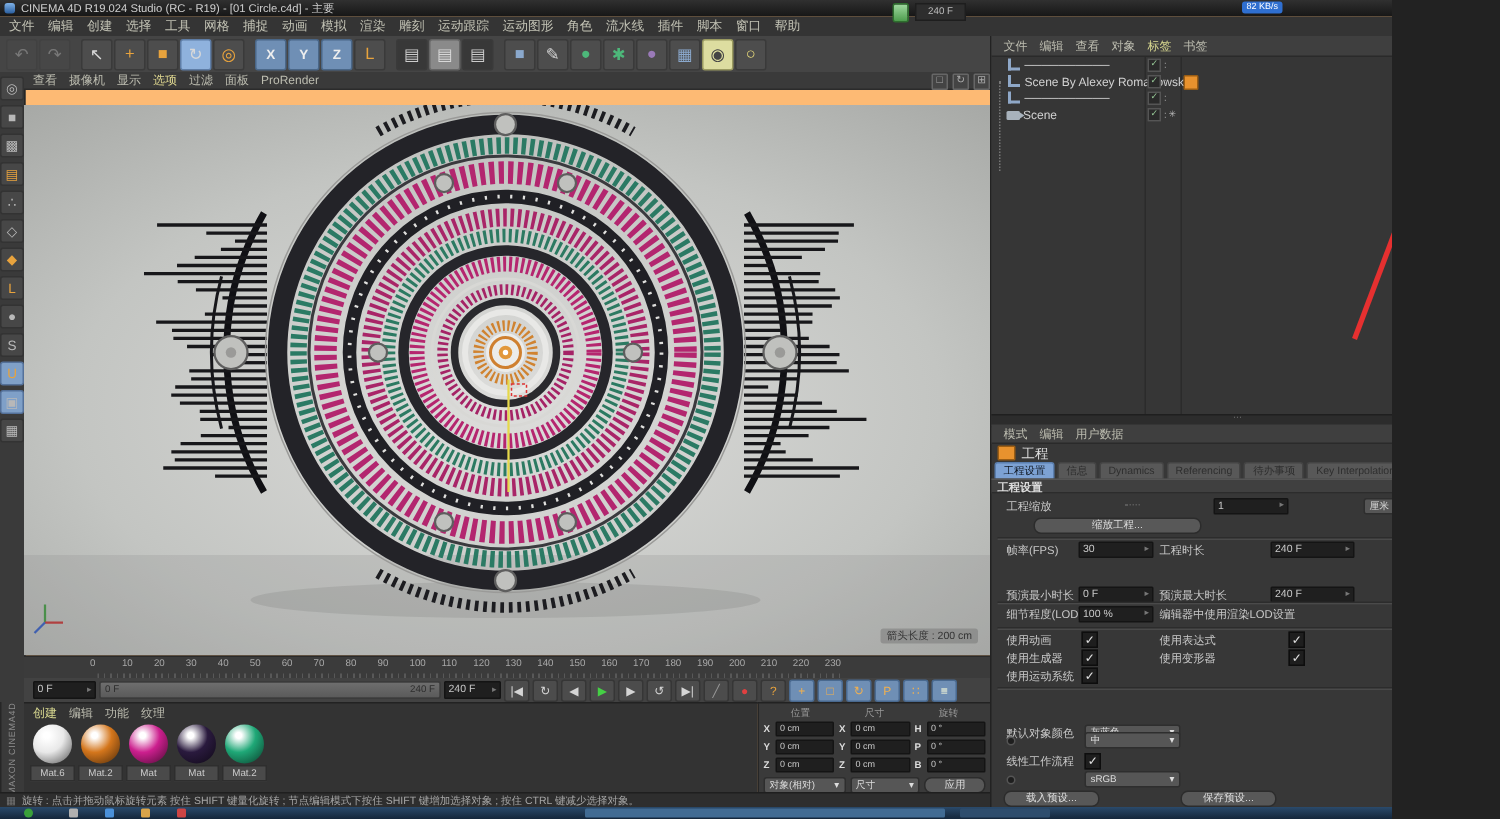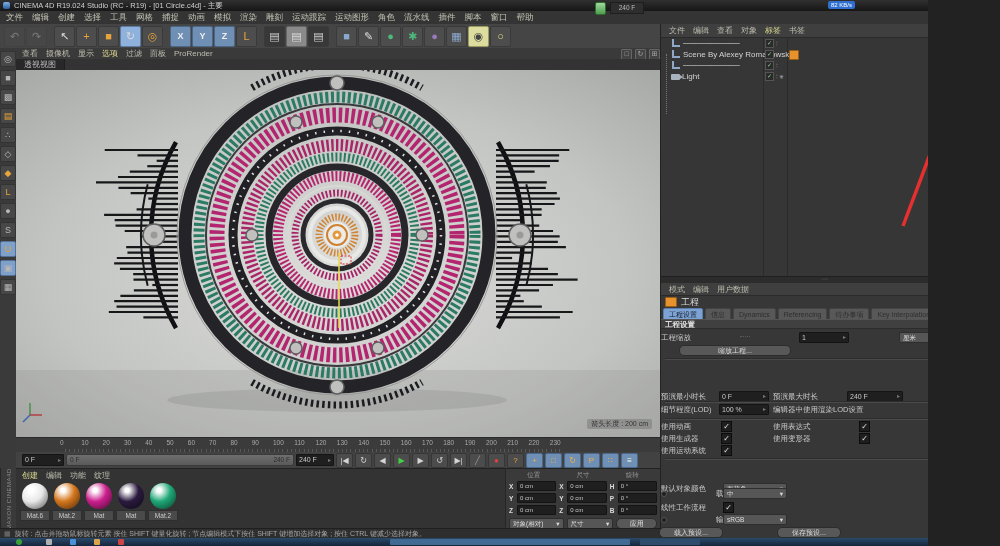--- a/index.html
+++ b/index.html
@@ -140,21 +140,21 @@
   #amIcons{position:absolute;right:8px;top:2px;display:flex;gap:4px;}
   #amTitle{position:absolute;left:0;top:272px;width:328px;height:12px;display:flex;align-items:center;gap:4px;
     padding-left:4px;font-size:9px;color:#ddd;box-sizing:border-box;}
   #amFilmIcon{width:10px;height:8px;background:#e8922e;border:1px solid #9a5d14;border-radius:1px;}
   #amTabs{position:absolute;left:2px;top:284px;width:324px;height:11px;display:flex;gap:2px;}
   .amtab{flex:none;padding:0 5px;height:11px;line-height:11px;font-size:7px;background:#585858;color:#2e2e2e;
     border:1px solid #444;border-radius:2px 2px 0 0;white-space:nowrap;}
   .amtab.active{background:#7da2d4;color:#0f1620;border-color:#5a7eae;}
   #amSection{position:absolute;left:0;top:295px;width:328px;height:10px;background:#404040;border-top:1px solid #555;
     border-bottom:1px solid #2c2c2c;font-size:7.5px;font-weight:bold;color:#ddd;line-height:10px;padding-left:4px;box-sizing:border-box;}
-  .ar{position:absolute;left:0;width:328px;height:11px;display:flex;align-items:center;
+  .ar{position:absolute;left:0;width:328px;height:11px;display:flex;align-items:center;padding-left:10px;
     font-size:7.5px;color:#c9c9c9;box-sizing:border-box;gap:46px;}
   .ar .lbl{flex:none;}
   .ar .lead{flex:none;border-bottom:1px dotted #5a5a5a;margin:0 3px 3px;}
   .ar .fd{width:44px;height:9px;line-height:9px;flex:none;}
   .ar .fd2{position:absolute;left:186px;width:50px;}
   .ar .rlbl{position:absolute;left:112px;white-space:nowrap;}
   .cb{width:9px;height:9px;flex:none;background:#1e1e1e;border:1px solid #0d0d0d;color:#e0e0e0;
     font-size:8px;line-height:9px;text-align:center;}
   .sepline{position:absolute;left:4px;width:320px;height:1px;background:#2c2c2c;border-bottom:1px solid #4a4a4a;}
   .adot{position:absolute;left:2px;width:4px;height:4px;border-radius:50%;background:#1e1e1e;border:1px solid #555;}
@@ -261,23 +261,20 @@
     <span class="hl">选项</span>
     <span>过滤</span>
     <span>面板</span>
     <span>ProRender</span>
     <span id="vpicons">
 
     <span class="vpi">□</span>
         <span class="vpi">↻</span>
         <span class="vpi">⊞</span>
       </span>
-  </div>
-  <div id="vptab" class="abs">
-    <span class="tab">透视视图</span>
   </div>
 
   <div id="viewport" class="abs">
     <svg width="644" height="367">
       <defs>
         <radialGradient id="bgv" cx="50%" cy="55%" r="75%">
           <stop offset="0%" stop-color="#dddddb"></stop>
           <stop offset="60%" stop-color="#c3c5c2"></stop>
           <stop offset="100%" stop-color="#a6a8a5"></stop>
         </radialGradient>
@@ -638,21 +635,21 @@
             <span class="tglsq">✓</span>
             <span class="tgldots">∶</span>
           </span>
           <span class="om-extra"></span>
 
         </div>
           <div class="om-row">
           <span class="om-exp"></span>
 
           <span class="cam-ic" style="display: block;"></span>
-          <span class="om-name">Light</span>
+          <span class="om-name">Scene</span>
           <span class="om-tgl">
             <span class="tglsq">✓</span>
             <span class="tgldots">∶</span>
           </span>
           <span class="om-extra">✳</span>
 
         </div>
         </div>
     </div>
 
@@ -701,20 +698,33 @@
         </span>
       <span class="dd" style="width:40px;margin-left:4px">
           <span>厘米</span>
           <span>▾</span>
         </span>
     </div>
     <div class="ar" style="top:321px">
       <span class="btn" style="width:110px;margin-left:18px">缩放工程...</span>
     </div>
     <div class="sepline" style="top:334px"></div>
+    <div class="ar" style="top:337px">
+      <span class="lbl">帧率(FPS)</span>
+        <span class="lead" style="flex:0 1 8px;width:8px"></span>
+      <span class="fd" style="position:absolute;left:58px">
+          <span>30</span>
+          <span class="sp">▸</span>
+        </span>
+      <span class="rlbl">工程时长</span>
+      <span class="fd fd2">
+          <span>240 F</span>
+          <span class="sp">▸</span>
+        </span>
+    </div>
     <div class="ar" style="top:367px">
       <span class="lbl">预演最小时长</span>
       <span class="fd" style="position:absolute;left:58px">
           <span>0 F</span>
           <span class="sp">▸</span>
         </span>
       <span class="rlbl">预演最大时长</span>
       <span class="fd fd2">
           <span>240 F</span>
           <span class="sp">▸</span>

